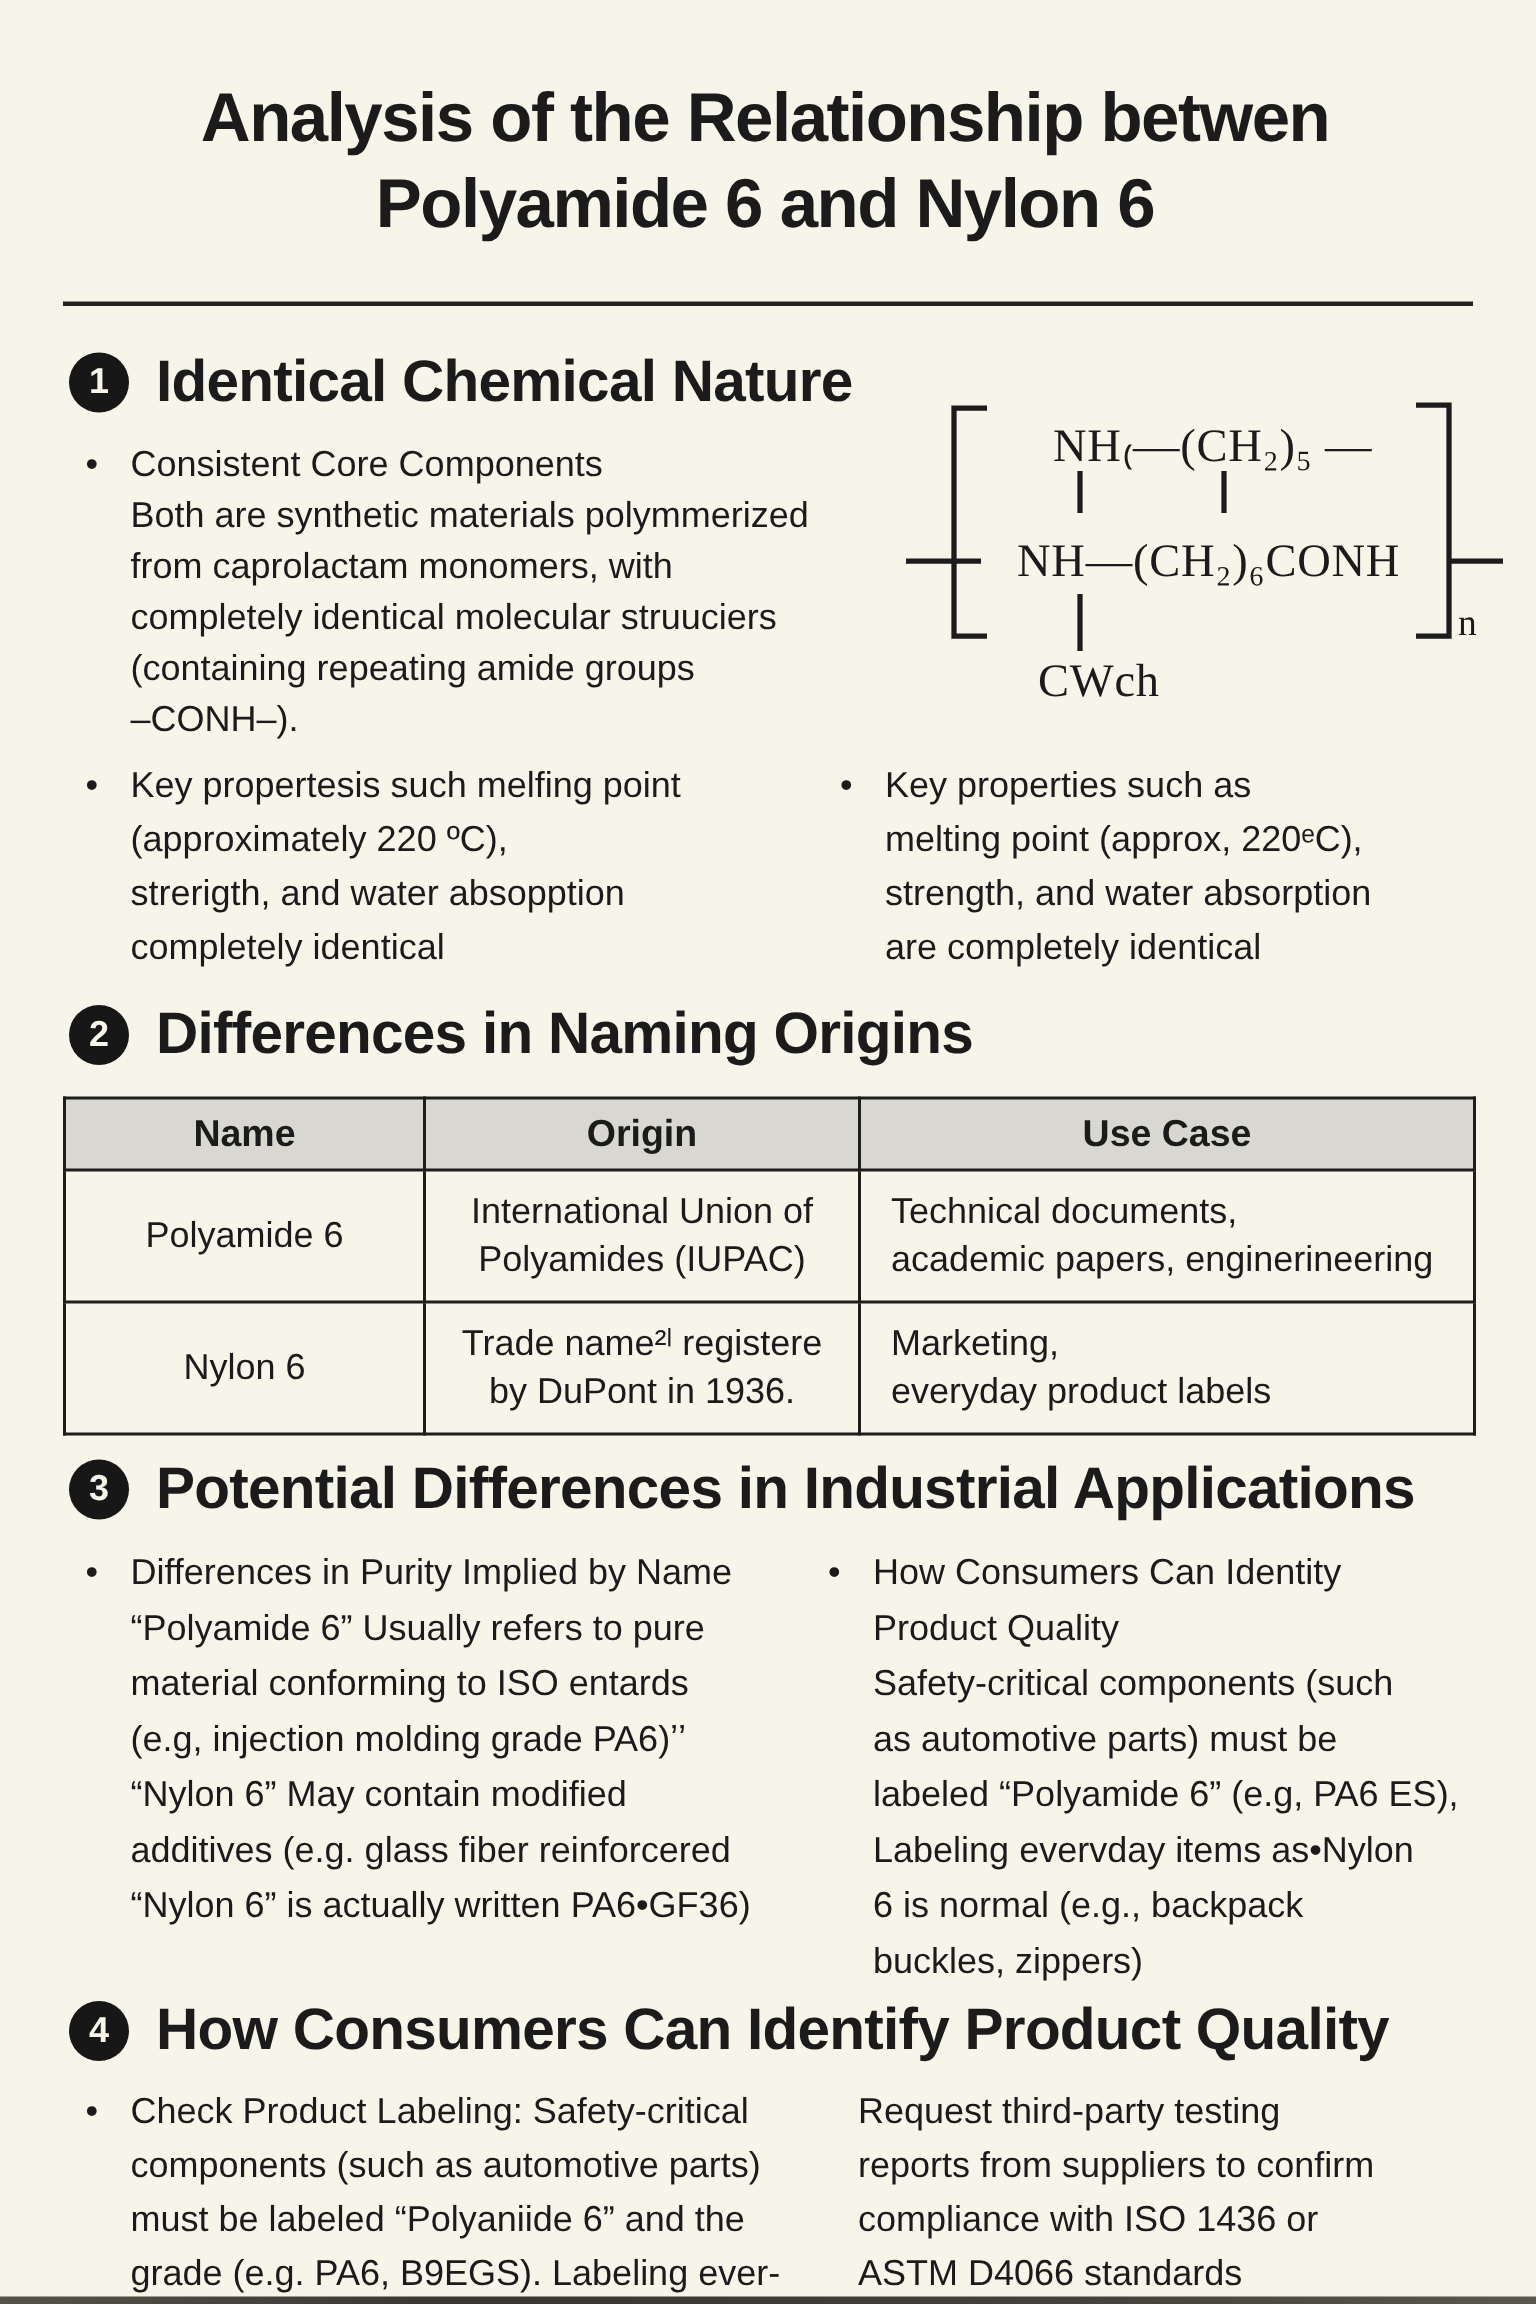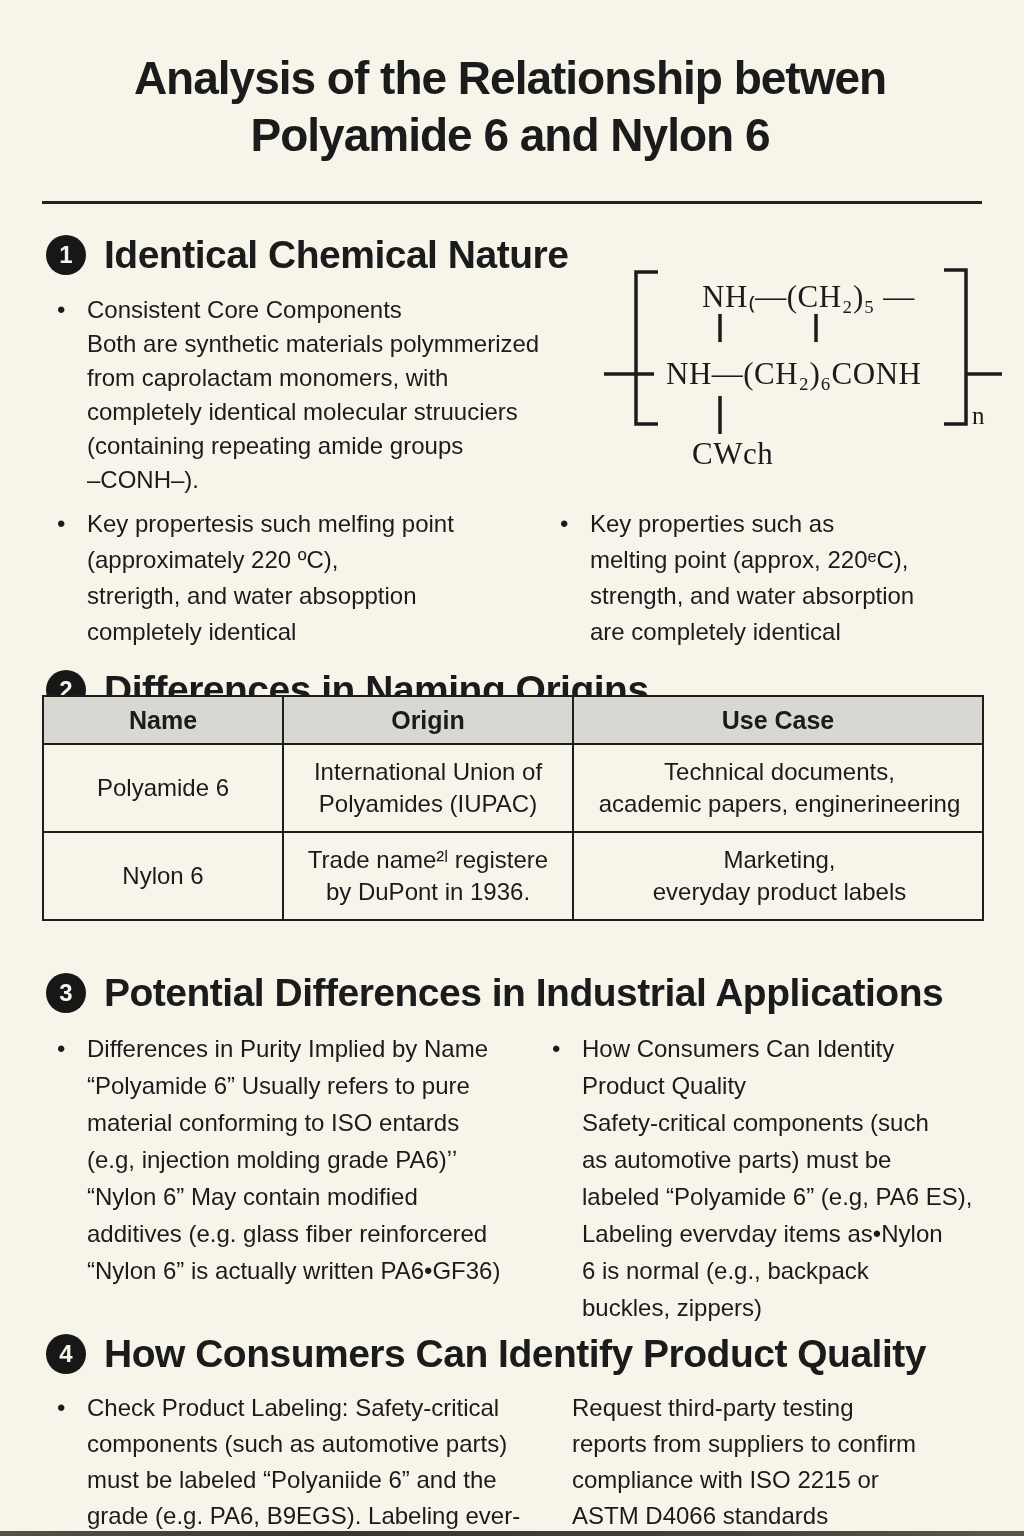--- a/index.html
+++ b/index.html
@@ -34,21 +34,21 @@
   .formula svg { position:absolute; left:0; top:0; }
   .fr { position:absolute; font-family:Liberation Serif, serif; font-size:31px; letter-spacing:0.5px; white-space:nowrap; }
 
   
   table.naming { border-collapse:collapse; width:940px; table-layout:fixed; }
   table.naming th, table.naming td { border:2.5px solid #1d1d1b; vertical-align:middle; }
   table.naming th { background:#d9d7d1; height:44px; font-size:25px; font-weight:700; text-align:center; }
   table.naming td { height:84px; font-size:24px; line-height:32px; white-space:pre-line; }
   .col-name { width:240px; } .col-origin { width:290px; } .col-use { width:410px; }
   td.c { text-align:center; }
-  td.l { text-align:center; padding-left:4px; }
+  td.l { text-align:left; padding-left:20px; }
 
   .bottom-bar { left:0; bottom:0; width:1024px; height:5px;
     background:linear-gradient(90deg,#55524a,#38362f 30%,#44413a 70%,#5a574e); }
 </style>
 </head>
 <body>
 
 <div class="abs title">
   <div>Analysis of the Relationship betwen</div>
   <div>Polyamide 6 and Nylon 6</div>
@@ -84,21 +84,21 @@
       <path d="M368,118 H404"></path>
 
       <path d="M122,58 V86"></path>
 
       <path d="M218,58 V86"></path>
 
       <path d="M122,140 V178"></path>
     </g>
   </svg>
   <span class="fr" style="left:104px; top:18px;">NH₍—(CH₂)₅ —</span>
-  <span class="fr" style="left:68px; top:100px;text-align:right;">NH—(CH₂)₆CONH</span>
+  <span class="fr" style="left:80px; top:100px;text-align:right;">NH—(CH₂)₆CONH</span>
   <span class="fr" style="left:94px; top:180px;">CWch</span>
   <span class="fr" style="left:374px; top:146px; font-size:25px;">n</span>
 </div>
 
 <div class="abs bullet body-text lh36" style="top:506px; left:57px; width:502px;">
   <span class="dot">•</span>
   <span class="btxt">Key propertesis such melfing point
 (approximately 220 ºC),
 strerigth, and water absopption
 completely identical</span>
@@ -110,21 +110,21 @@
 melting point (approx, 220ᵉC),
 strength, and water absorption
 are completely identical</span>
 </div>
 
 <div class="abs sec-header" style="top:668px; left:46px;">
   <div class="badge">2</div>
   <div class="sec-title">Differences in Naming Origins</div>
 </div>
 
-<div class="abs" style="top:695px; left:42px;">
+<div class="abs" style="top:731px; left:42px;">
   <table class="naming">
     <colgroup>
         <col class="col-name">
         <col class="col-origin">
         <col class="col-use">
       </colgroup>
     <tbody>
         <tr>
       <th>Name</th>
       <th>Origin</th>
@@ -184,16 +184,16 @@
 <div class="abs bullet body-text lh36" style="top:1390px; left:57px; width:518px;">
   <span class="dot">•</span>
   <span class="btxt">Check Product Labeling: Safety-critical
 components (such as automotive parts)
 must be labeled “Polyaniide 6” and the
 grade (e.g. PA6, B9EGS). Labeling ever-</span>
 </div>
 
 <div class="abs body-text lh36" style="top:1390px; left:572px; width:452px; white-space:pre-line;">Request third-party testing
 reports from suppliers to confirm
-compliance with ISO 2215 or
+compliance with ISO 1436 or
 ASTM D4066 standards</div>
 
 <div class="abs bottom-bar"></div>
 
 </body></html>

